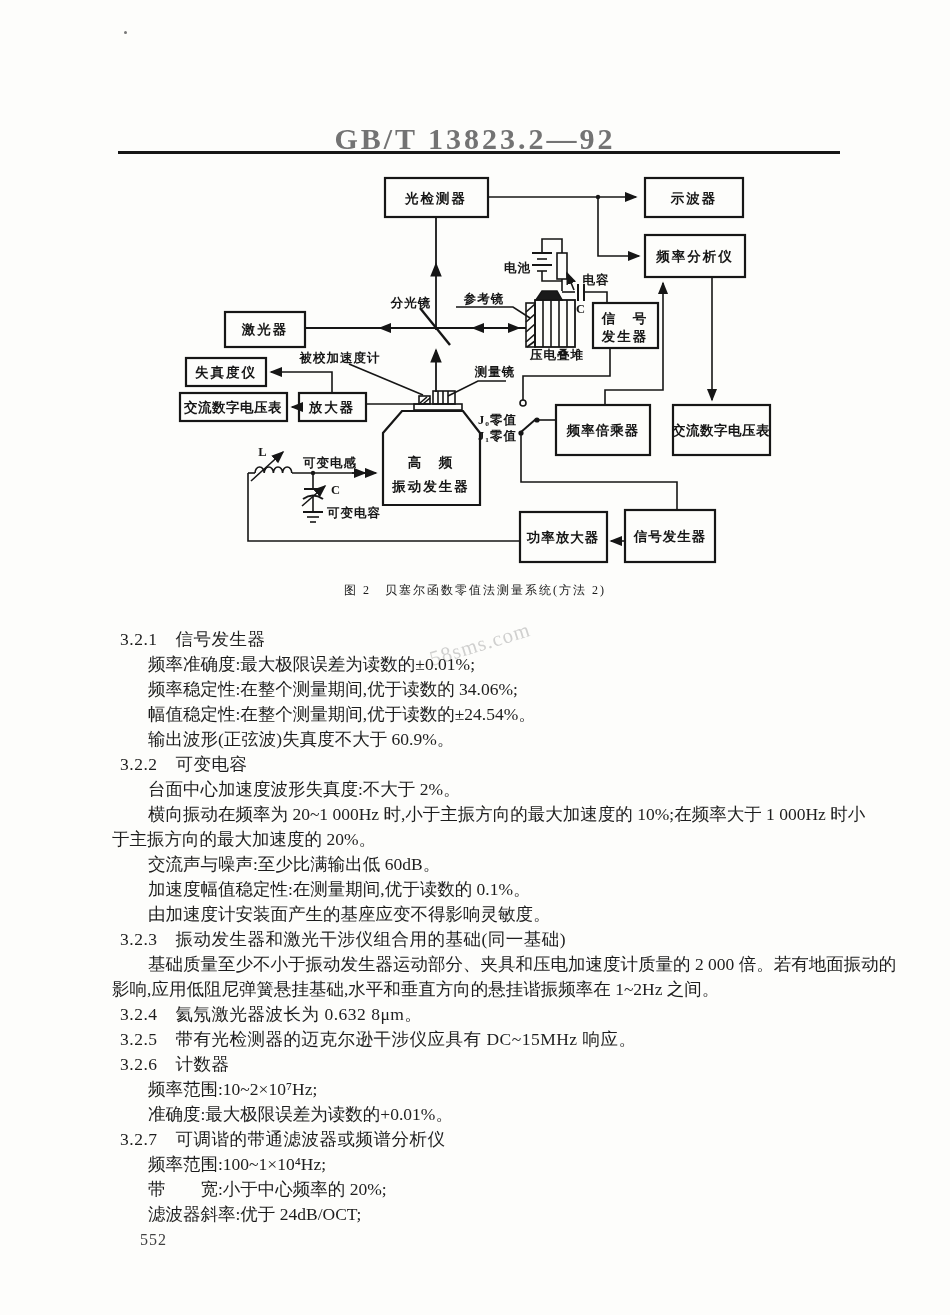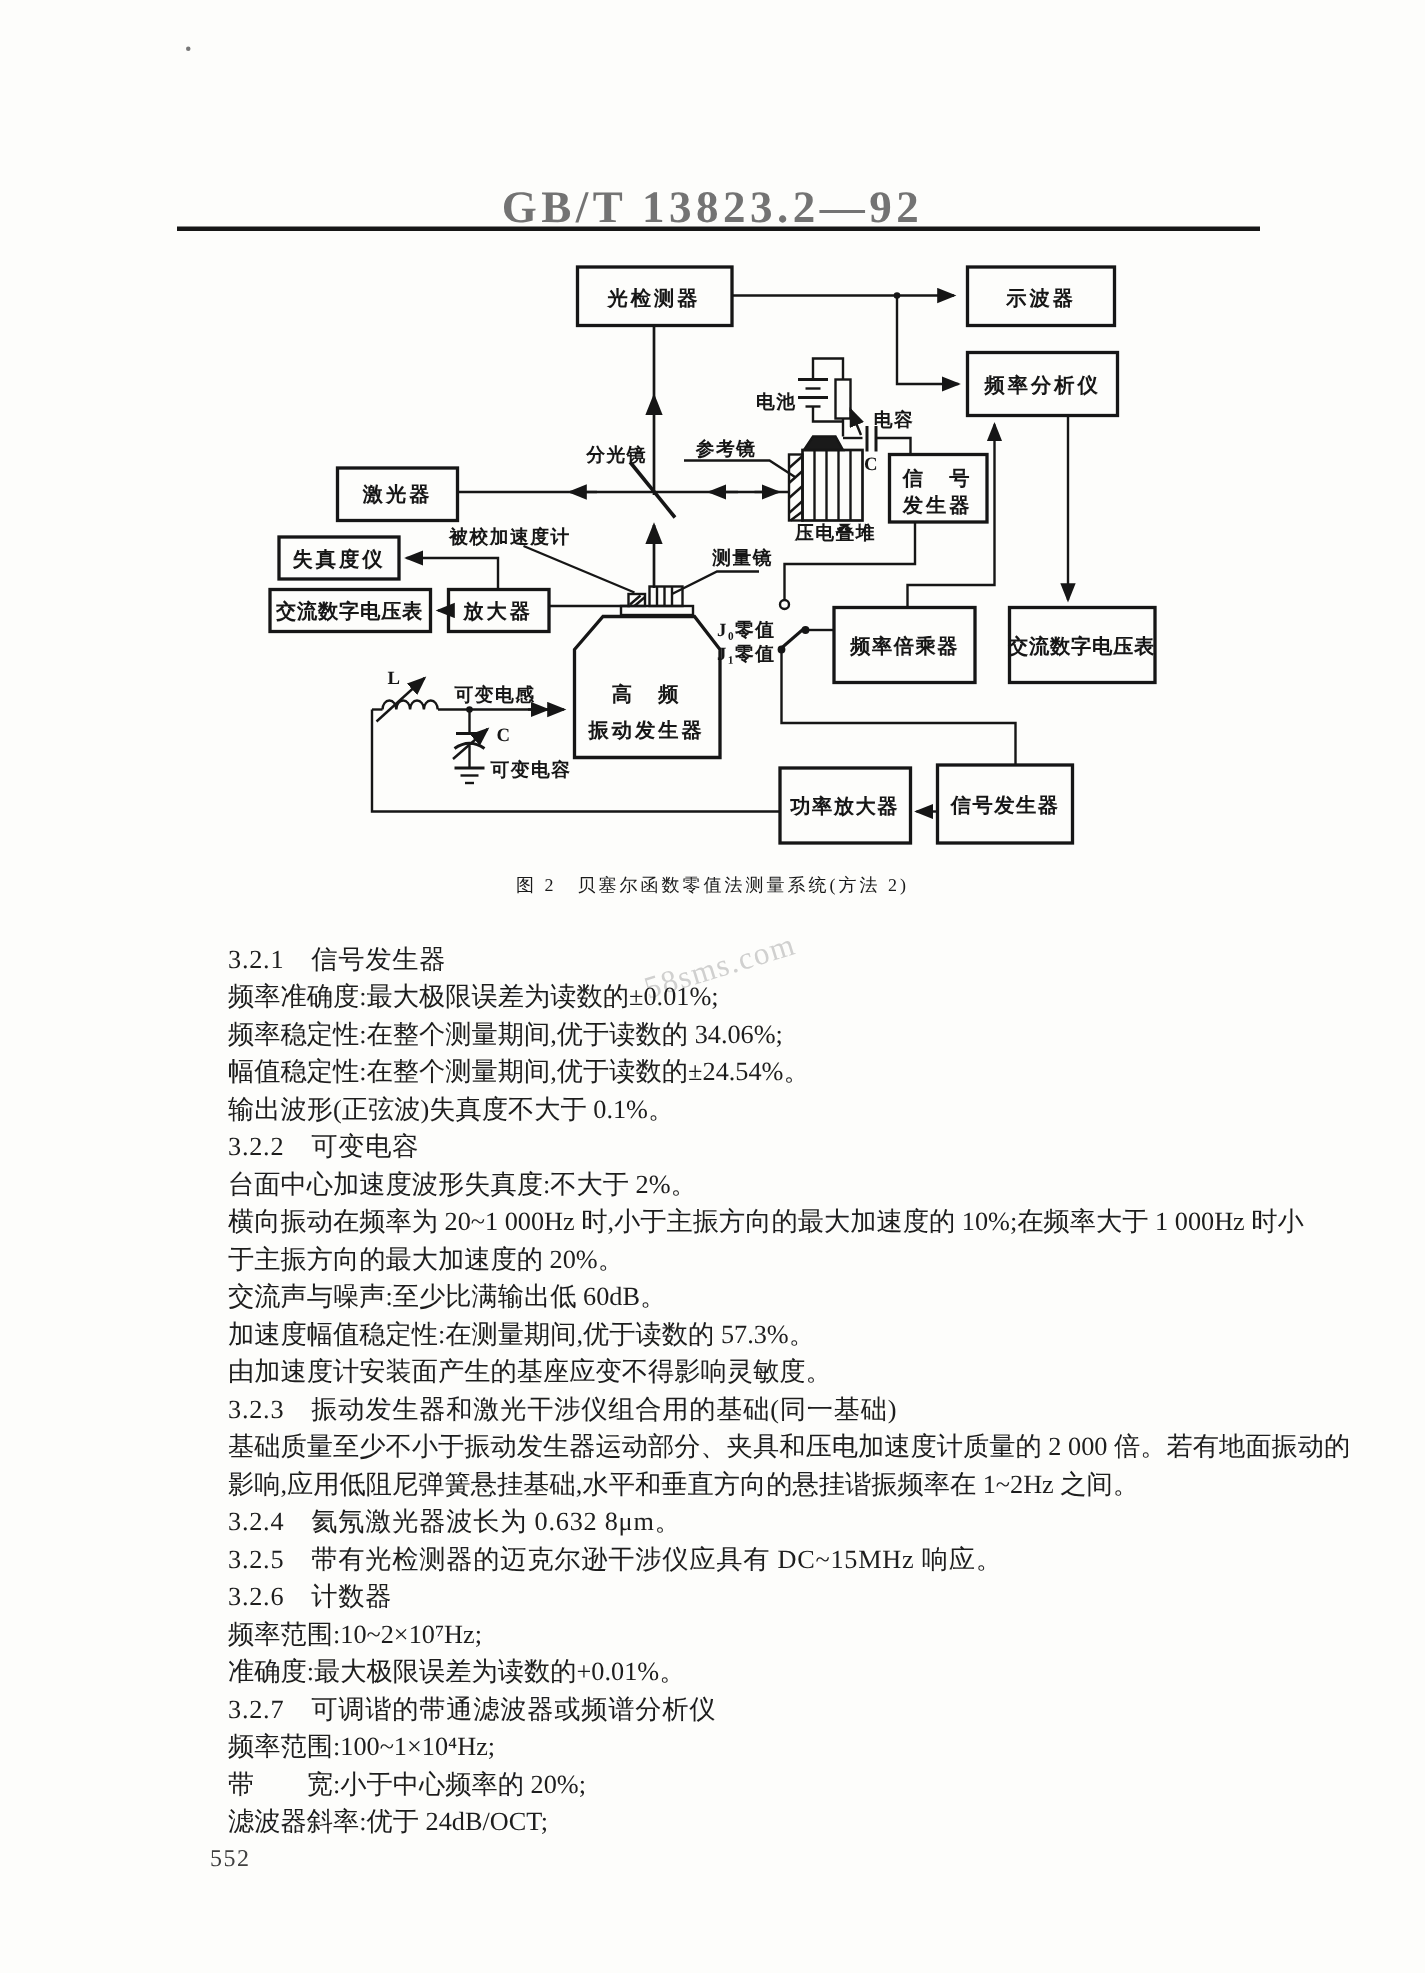--- a/index.html
+++ b/index.html
@@ -22,21 +22,21 @@
   .box-label{font-size:13.5px;letter-spacing:2px;font-weight:bold;}
   .small-label{font-size:12.5px;letter-spacing:1px;font-weight:bold;}
   .fig-caption{
     position:absolute;left:0;top:582px;width:950px;text-align:center;
     font-size:12px;letter-spacing:2px;color:#1a1a1a;
   }
   .text-block{
     position:absolute;left:112px;top:627px;width:832px;
     font-size:17.5px;color:#1d1d1d;
   }
-  .text-block div{height:25px;line-height:25px;white-space:nowrap;margin-left:40px;}
+  .text-block div{height:25px;line-height:25px;white-space:nowrap;}
   .h{margin-left:8px;letter-spacing:0.5px;}
   .p{margin-left:36px;}
   .c{margin-left:0;}
   .page-number{
     position:absolute;left:140px;top:1231px;font-size:16px;color:#404040;
     letter-spacing:1px;
   }
   .watermark{
     position:absolute;left:428px;top:632px;color:#9a9a9a;opacity:0.45;
     font-size:21px;transform:rotate(-17deg);letter-spacing:1px;
@@ -222,27 +222,27 @@
 
 <div class="fig-caption">图 2　贝塞尔函数零值法测量系统(方法 2)</div>
 
 <div class="watermark">58sms.com</div>
 
 <div class="text-block">
   <div class="h">3.2.1　信号发生器</div>
   <div class="p">频率准确度:最大极限误差为读数的±0.01%;</div>
   <div class="p">频率稳定性:在整个测量期间,优于读数的 34.06%;</div>
   <div class="p">幅值稳定性:在整个测量期间,优于读数的±24.54%。</div>
-  <div class="p">输出波形(正弦波)失真度不大于 0.1%。</div>
+  <div class="p">输出波形(正弦波)失真度不大于 60.9%。</div>
   <div class="h">3.2.2　可变电容</div>
   <div class="p">台面中心加速度波形失真度:不大于 2%。</div>
   <div class="p">横向振动在频率为 20~1 000Hz 时,小于主振方向的最大加速度的 10%;在频率大于 1 000Hz 时小</div>
   <div class="c">于主振方向的最大加速度的 20%。</div>
   <div class="p">交流声与噪声:至少比满输出低 60dB。</div>
-  <div class="p">加速度幅值稳定性:在测量期间,优于读数的 57.3%。</div>
+  <div class="p">加速度幅值稳定性:在测量期间,优于读数的 0.1%。</div>
   <div class="p">由加速度计安装面产生的基座应变不得影响灵敏度。</div>
   <div class="h">3.2.3　振动发生器和激光干涉仪组合用的基础(同一基础)</div>
   <div class="p">基础质量至少不小于振动发生器运动部分、夹具和压电加速度计质量的 2 000 倍。若有地面振动的</div>
   <div class="c">影响,应用低阻尼弹簧悬挂基础,水平和垂直方向的悬挂谐振频率在 1~2Hz 之间。</div>
   <div class="h">3.2.4　氦氖激光器波长为 0.632 8μm。</div>
   <div class="h">3.2.5　带有光检测器的迈克尔逊干涉仪应具有 DC~15MHz 响应。</div>
   <div class="h">3.2.6　计数器</div>
   <div class="p">频率范围:10~2×10⁷Hz;</div>
   <div class="p">准确度:最大极限误差为读数的+0.01%。</div>
   <div class="h">3.2.7　可调谐的带通滤波器或频谱分析仪</div>

